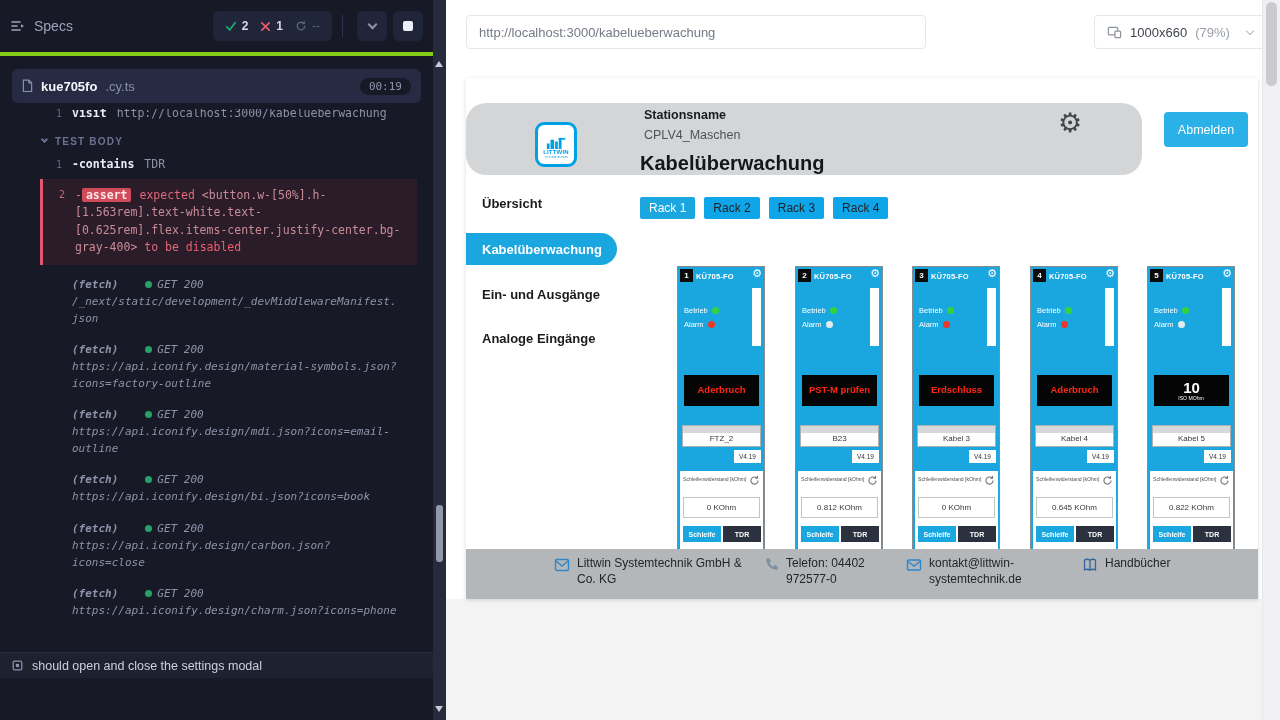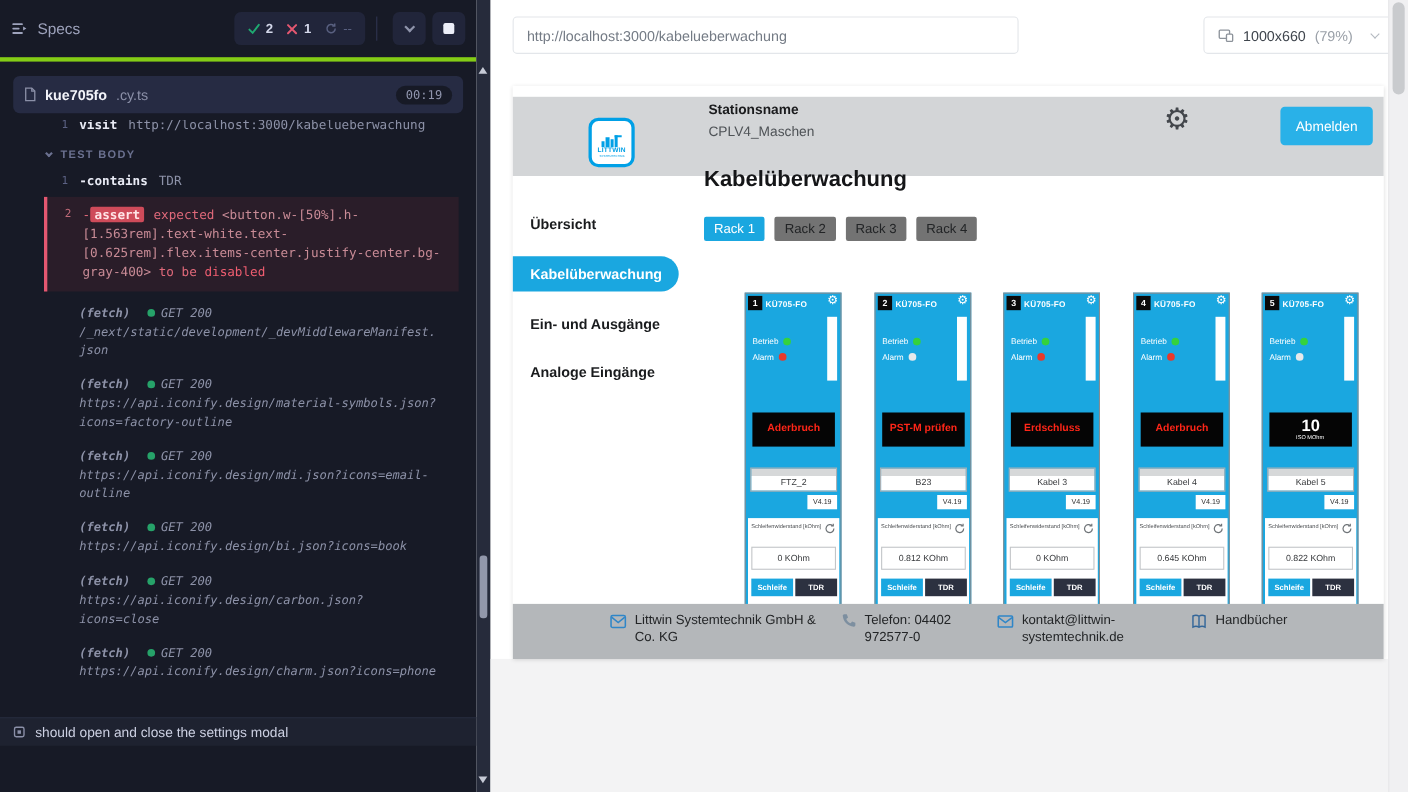--- a/index.html
+++ b/index.html
@@ -38,21 +38,21 @@
   .fail-body { width:330px; line-height:1.5; }
   .fdash { color:#e0697a; }
   .badge { background:#cf4b5a; color:#ffe3e6; padding:0 4px; border-radius:2px; font-weight:700; margin-right:8px; }
   .fmsg { color:#e0697a; }
   .sel { color:#c98b96;margin-top:23px; }
   .fstate { color:#ef5d70; font-weight:400; }
 
   .fetch { display:flex; padding:7px 8px 7px 40px; font-size:11px; font-style:italic; color:#8d92a8; cursor:pointer; }
   .fetch-num { width:32px; flex:none; }
   .fetch-body { width:330px; line-height:1.55; overflow-wrap:break-word; }
-  .fetch-label { font-weight:700; margin-right:16px; }
+  .fetch-label { font-weight:700; margin-right:27px; }
   .gdot { display:inline-block; width:7px; height:7px; border-radius:50%; background:#26a269; margin-right:5px; }
 
   .pending-bar { position:absolute; left:0; top:652px; width:433px; height:26px; background:#1e2230; border-top:1px solid #262b3d; display:flex; align-items:center; gap:9px; padding:0 12px; color:#ccd0e2; font-size:12.5px; cursor:pointer; }
 
   .rep-scroll { position:absolute; left:433px; top:0; width:13px; height:720px; background:#262b3b; }
   .arr-up { position:absolute; top:61px; left:2px; width:0; height:0; border-left:4px solid transparent; border-right:4px solid transparent; border-bottom:6px solid #c6cad6; }
   .arr-dn { position:absolute; bottom:8px; left:2px; width:0; height:0; border-left:4px solid transparent; border-right:4px solid transparent; border-top:6px solid #c6cad6; }
   .rthumb { position:absolute; left:3px; top:505px; width:7px; height:57px; background:#9298ab; border-radius:3px; }
 
   
@@ -63,36 +63,36 @@
   .sel-viewport { left:648px; width:172px; background:#fff; border:1px solid #e3e6ea; color:#3f454d; }
   .zoompct { color:#9aa0a8; }
   .chev-gray { width:6px; height:6px; border-right:1.6px solid #b4b9c0; border-bottom:1.6px solid #b4b9c0; transform:rotate(45deg); margin-left:auto; margin-top:-3px; }
 
   .below-app { position:absolute; left:0; top:599px; width:816px; height:121px; background:#f3f3f4; }
   .page-scroll { position:absolute; left:816px; top:0; width:18px; height:720px; background:#f0f0f2; border-left:1px solid #e7e7e9; }
   .pthumb { position:absolute; left:3px; top:2px; width:11px; height:84px; background:#c9cbce; border-radius:6px; }
 
   
   .app { position:absolute; left:20px; top:78px; width:792px; height:521px; background:#fff; box-shadow:0 1px 4px rgba(0,0,0,.15); overflow:hidden; }
-  .app-header { position:absolute; left:0; top:10px; width:792px; height:72px; background:#d3d5d7; }
+  .app-header { position:absolute; left:0; top:25px; width:676px; height:72px; background:#d3d5d7;border-radius:20px; }
   .logo { position:absolute; left:69px; top:19px; width:42px; height:45px; background:#fff; border:3px solid #00a0e6; border-radius:9px; display:flex; flex-direction:column; align-items:center; justify-content:flex-end; padding-bottom:2px; }
   .logo-t1 { font-size:6px; font-weight:700; color:#00a0e6; letter-spacing:.2px; line-height:1.1; }
   .logo-t2 { font-size:6px; color:#00a0e6; transform:scale(.45); transform-origin:center top; line-height:1; }
   .station-l { position:absolute; left:178px; top:5px; font-size:12.5px; font-weight:700; color:#1a1b1d; }
   .station-v { position:absolute; left:178px; top:25px; font-size:12.5px; color:#4f5357; }
   .gear { position:absolute; left:592px; top:7px; font-size:27px; color:#43474c; cursor:pointer; line-height:1; }
   .logout { position:absolute; left:698px; top:9px; width:84px; height:35px; background:#29b1e8; color:#fff; font-size:12.5px; border-radius:4px; display:flex; align-items:center; justify-content:center; cursor:pointer; }
 
   .si { position:absolute; left:16px; font-size:13px; font-weight:700; color:#191b1d; cursor:pointer; }
   .si1 { top:118px; } .si3 { top:209px; } .si4 { top:253px; }
   .nav-active { position:absolute; left:0; top:155px; width:151px; height:32px; background:#1aa7e0; border-radius:0 16px 16px 0; color:#fff; font-size:13px; font-weight:700; display:flex; align-items:center; padding-left:16px; cursor:pointer; }
 
   .page-title { position:absolute; left:174px; top:74px; font-size:20px; font-weight:600; color:#151618; }
   .tabs { position:absolute; left:174px; top:119px; display:flex; gap:9px; }
-  .tab { background:#737373; color:#222426; font-size:12px; padding:4px 9px; border-radius:2px; cursor:pointer; }
+  .tab { background:#0ea5e9; color:#222426; font-size:12px; padding:4px 9px; border-radius:2px; cursor:pointer; }
   .tab.active { background:#1aa7e0; color:#fff; }
 
   #cards { position:absolute; left:0; top:0; }
   .card { position:absolute; top:188px; width:88px; height:300px; background:#1aa7e0; border:1px solid #878c90; }
   .card:nth-of-type(1){left:211px;} .card:nth-of-type(2){left:329px;} .card:nth-of-type(3){left:446px;} .card:nth-of-type(4){left:564px;} .card:nth-of-type(5){left:681px;}
   .card-num { position:absolute; left:2px; top:2px; width:13px; height:13px; background:#0a0a0a; color:#fff; font-size:8px; font-weight:700; display:flex; align-items:center; justify-content:center; }
   .card-model { position:absolute; left:18px; top:5px; font-size:7.5px; font-weight:700; color:#fff; letter-spacing:.2px; }
   .card-gear { position:absolute; right:2px; top:1px; font-size:11px; color:#fff; cursor:pointer; line-height:1; }
   .card-strip { position:absolute; right:3px; top:21px; width:9px; height:58px; background:#fdfefe; }
   .led-row { position:absolute; left:6px; display:flex; align-items:center; gap:4px; color:#fff; font-size:7.5px; }

